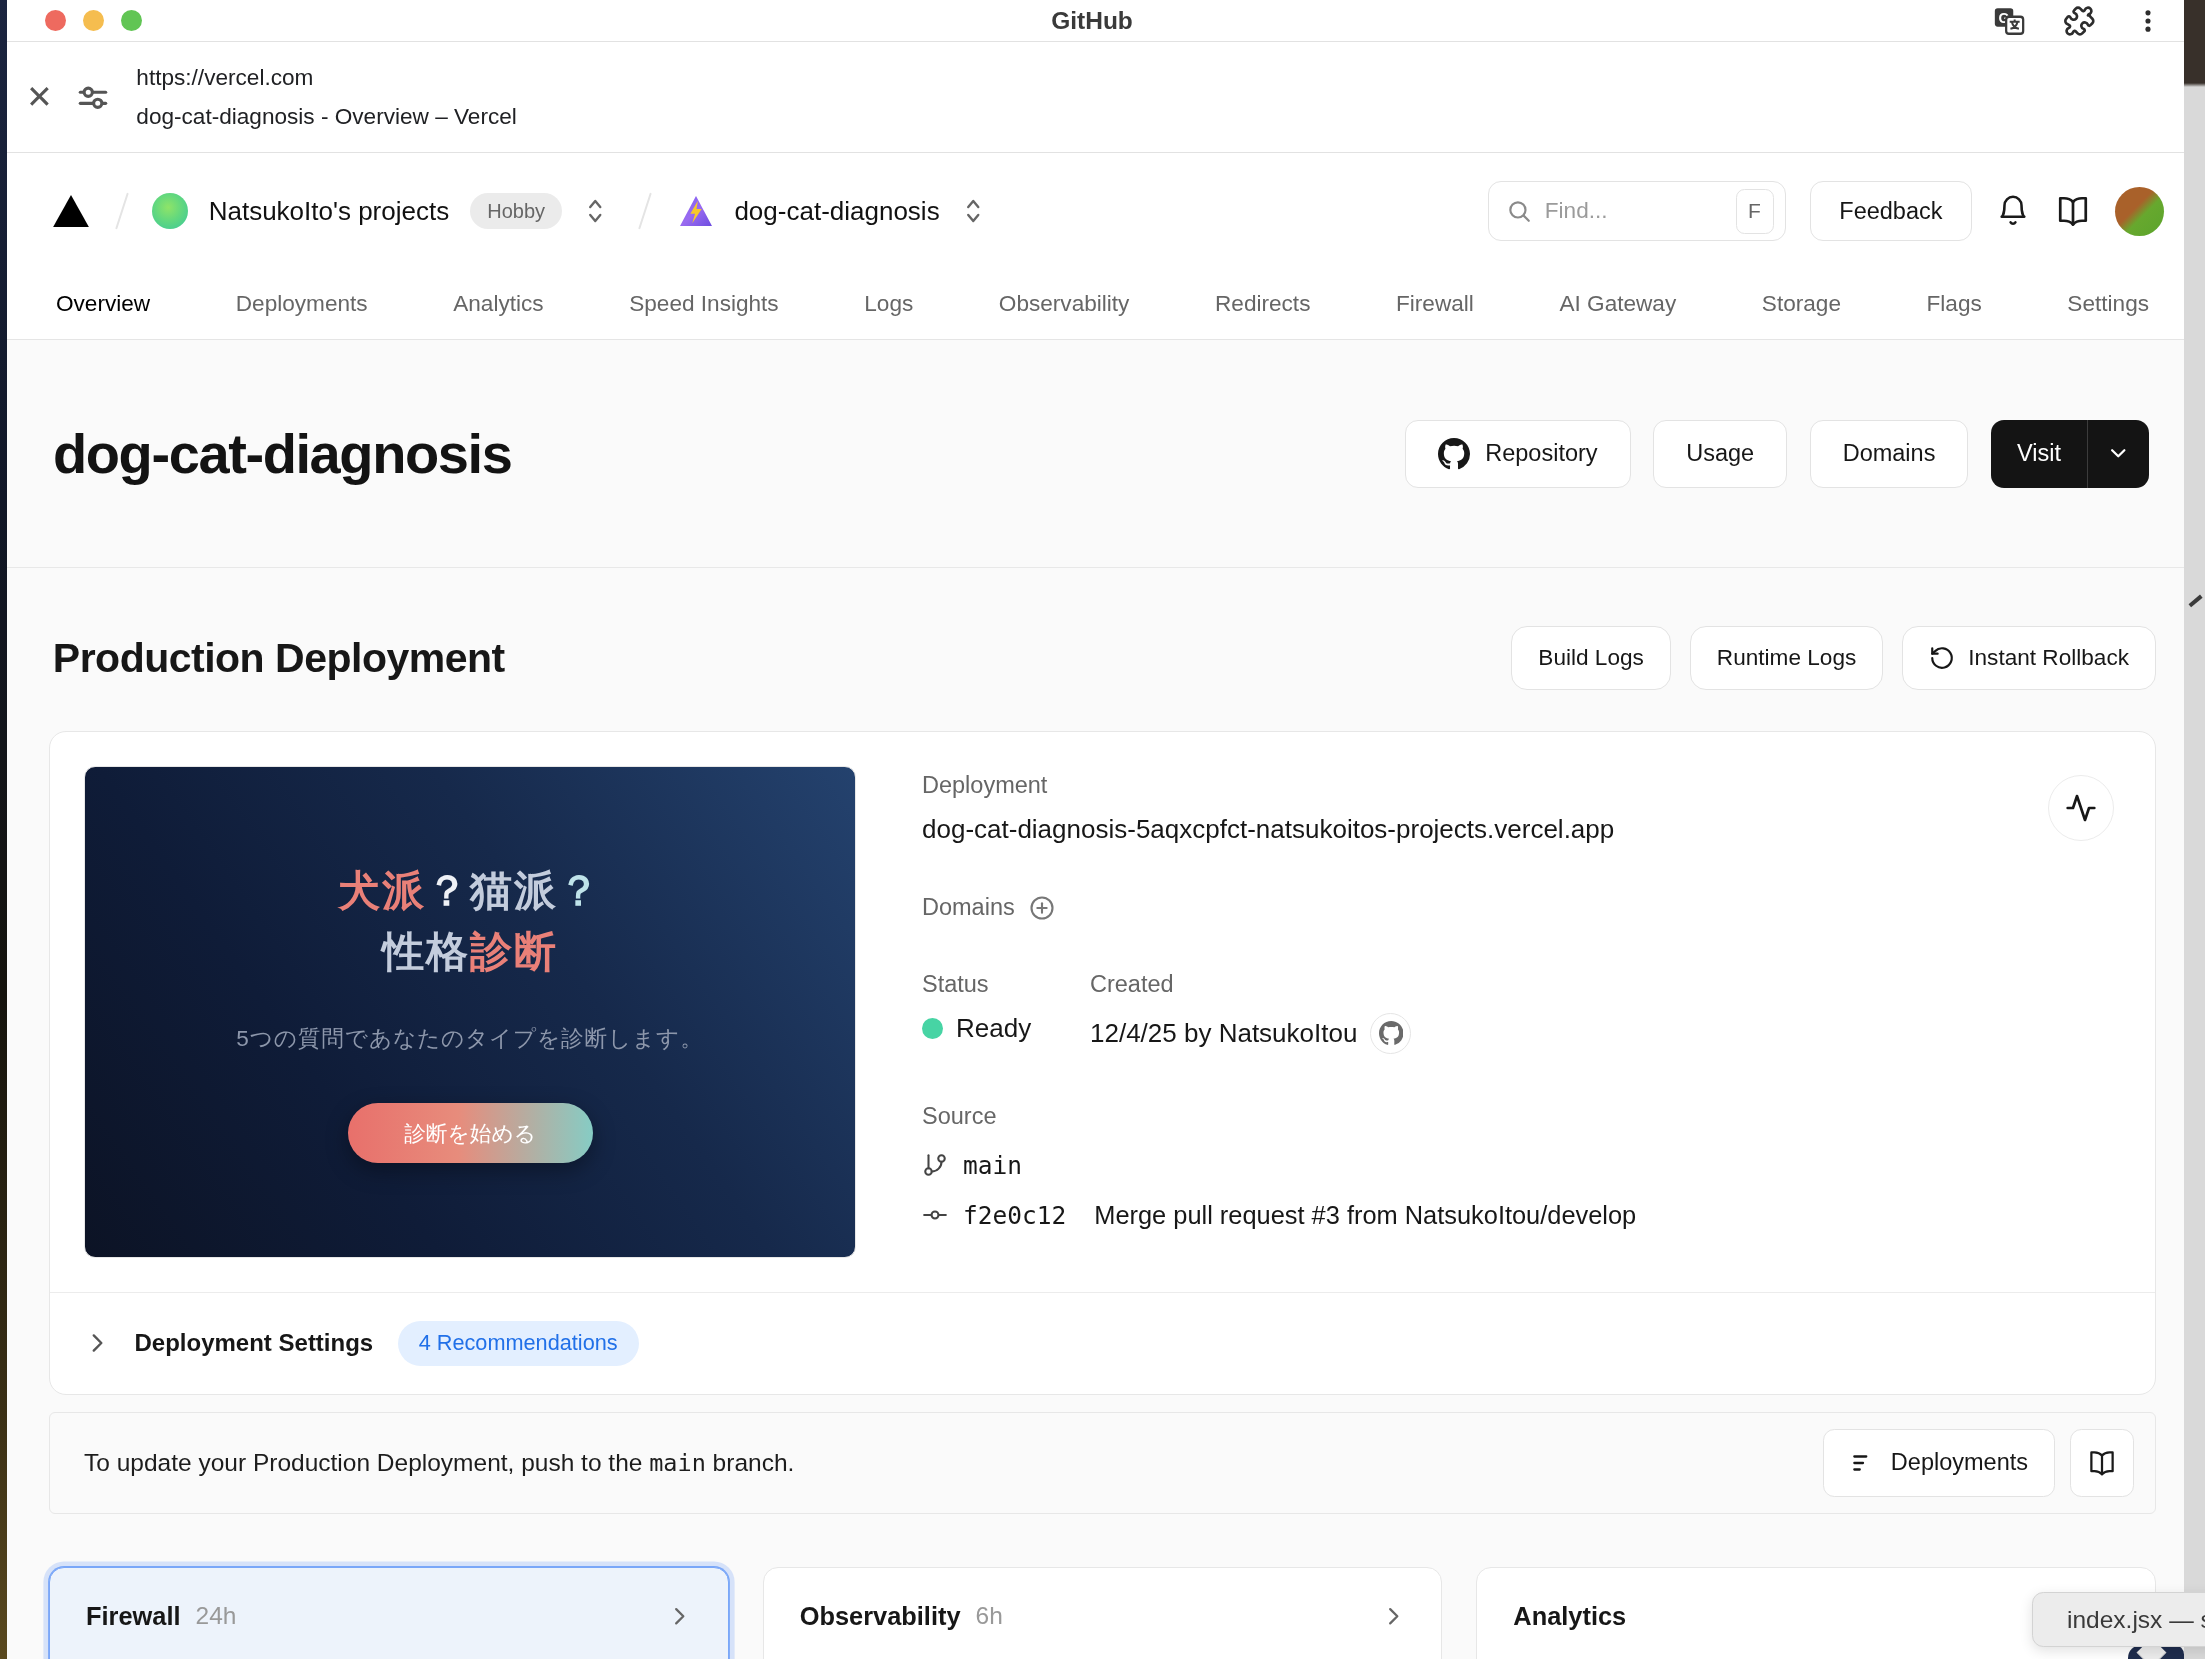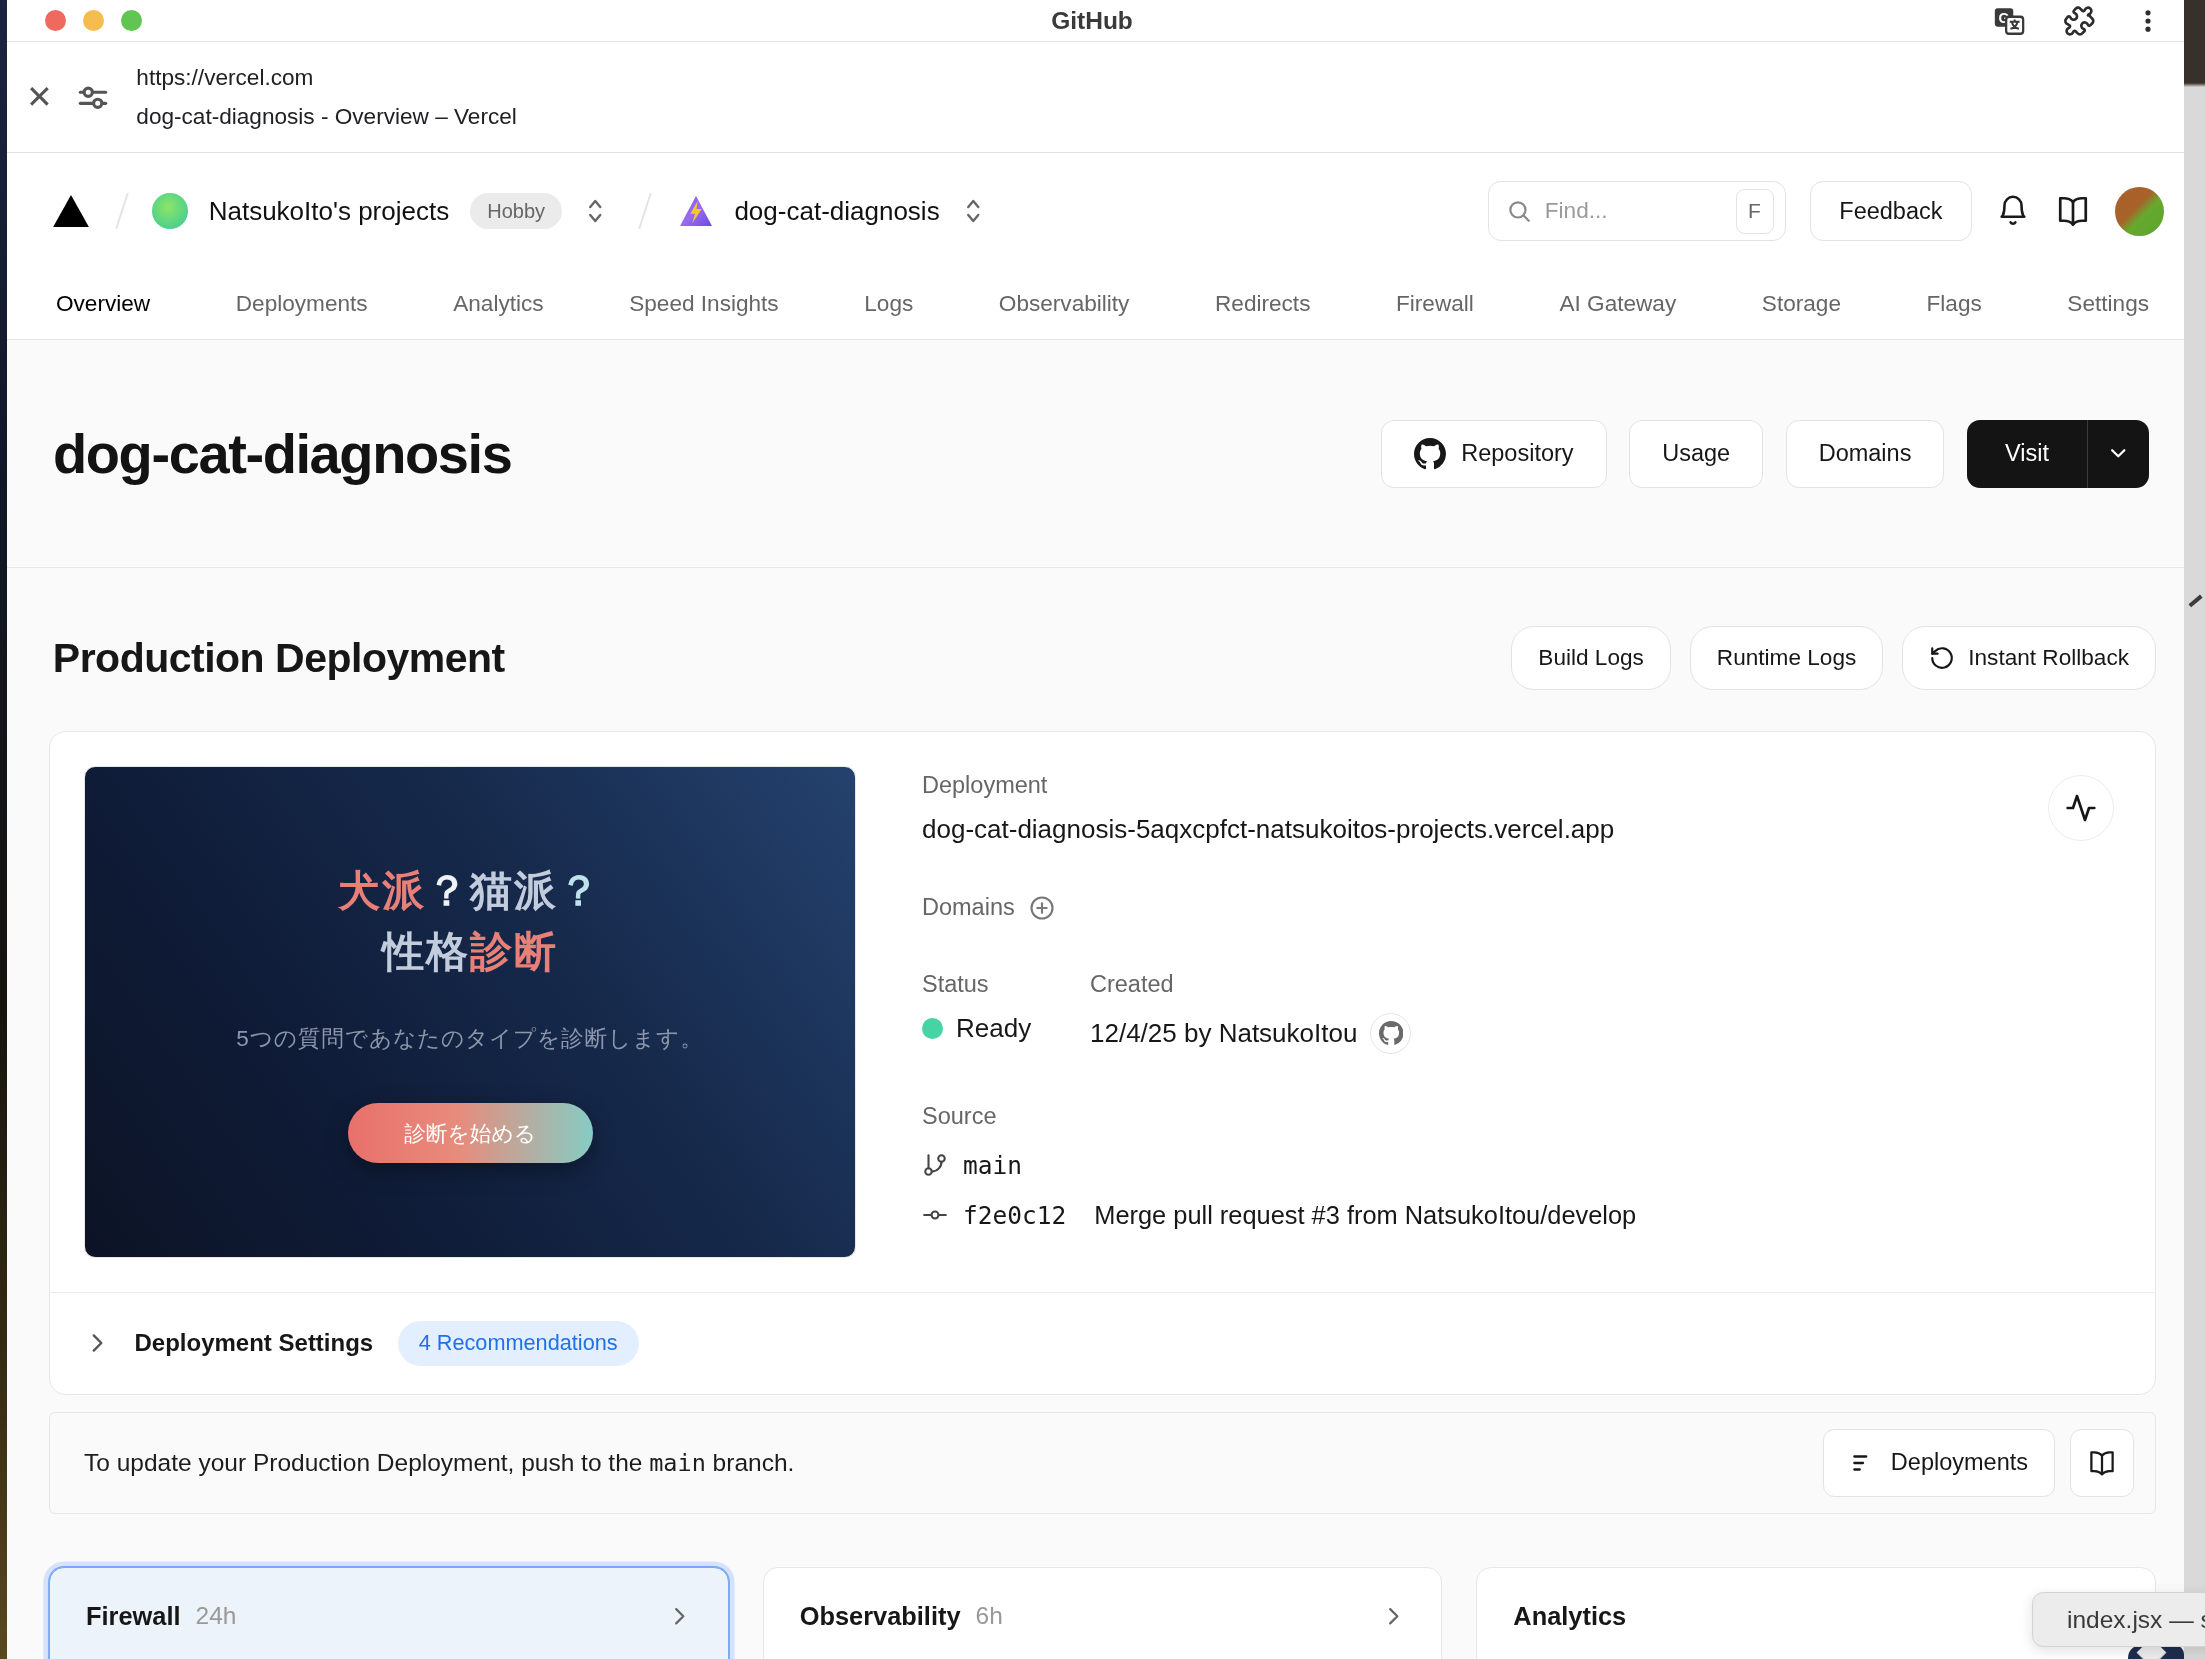--- a/index.html
+++ b/index.html
@@ -61,30 +61,30 @@
   .tab.active { color:#000; }
 
   
   .hero { height:228px; background:#fafafa; border-bottom:0.9px solid #e8e8e8;
     display:flex; align-items:center; justify-content:space-between; padding:0 56px 0 53px; }
   .page-title { font-size:56px; font-weight:700; letter-spacing:-1.4px; color:#131313; }
   .hero-actions { display:flex; gap:22.6px; align-items:center; }
   .hero-btn { height:68px; padding:0 32px; gap:15px; }
   .visit-split { display:flex; height:68px; border-radius:13px; overflow:hidden; background:#141414; }
   .visit-main { color:#fff; font-size:23.5px; font-weight:500; display:flex; align-items:center;
-    padding:0 38px; cursor:pointer; }
+    padding:0 26px; cursor:pointer; }
   .visit-caret { width:62px; display:flex; align-items:center; justify-content:center;
     border-left:0.9px solid #3c3c3c; cursor:pointer; }
 
   
   .main { background:#fafafa; padding:0 49px; }
   .section-head { display:flex; align-items:center; justify-content:space-between; padding:58px 0 0 3.8px; }
   .section-title { font-size:41px; font-weight:700; letter-spacing:-0.5px; }
   .log-actions { display:flex; gap:19px; }
-  .log-btn { height:64px; padding:0 26px; font-size:22.6px; gap:13px; border-radius:23px; }
+  .log-btn { height:64px; padding:0 26px; font-size:22.6px; gap:13px; border-radius:16px; }
 
   .dep-card { margin-top:41px; background:#fff; border:0.9px solid #e7e7e7; border-radius:17px; }
   .dep-body { display:flex; padding:34px; gap:66px; }
   .preview { width:772px; height:492px; border-radius:11.3px; flex:none; position:relative; overflow:hidden;
     background:linear-gradient(235deg,#24426e 0%, #16294b 38%, #0f1c38 68%, #0c1325 100%);
     border:0.9px solid #e7e7e7; display:flex; flex-direction:column; align-items:center; justify-content:center; }
   .pv-title { font-size:42px; font-weight:700; letter-spacing:1.9px; text-align:center; line-height:1.45; }
   .pv-salmon { color:#e98078; } .pv-white { color:#eef1f6; } .pv-gray { color:#c3ccdc; } .pv-blue { color:#bfe3ea; }
   .pv-sub { margin-top:41px; font-size:22.6px; color:#8d97ab; letter-spacing:0.9px; }
   .pv-cta { margin-top:49px; width:245px; height:60px; border-radius:941px; border:none; cursor:pointer;

